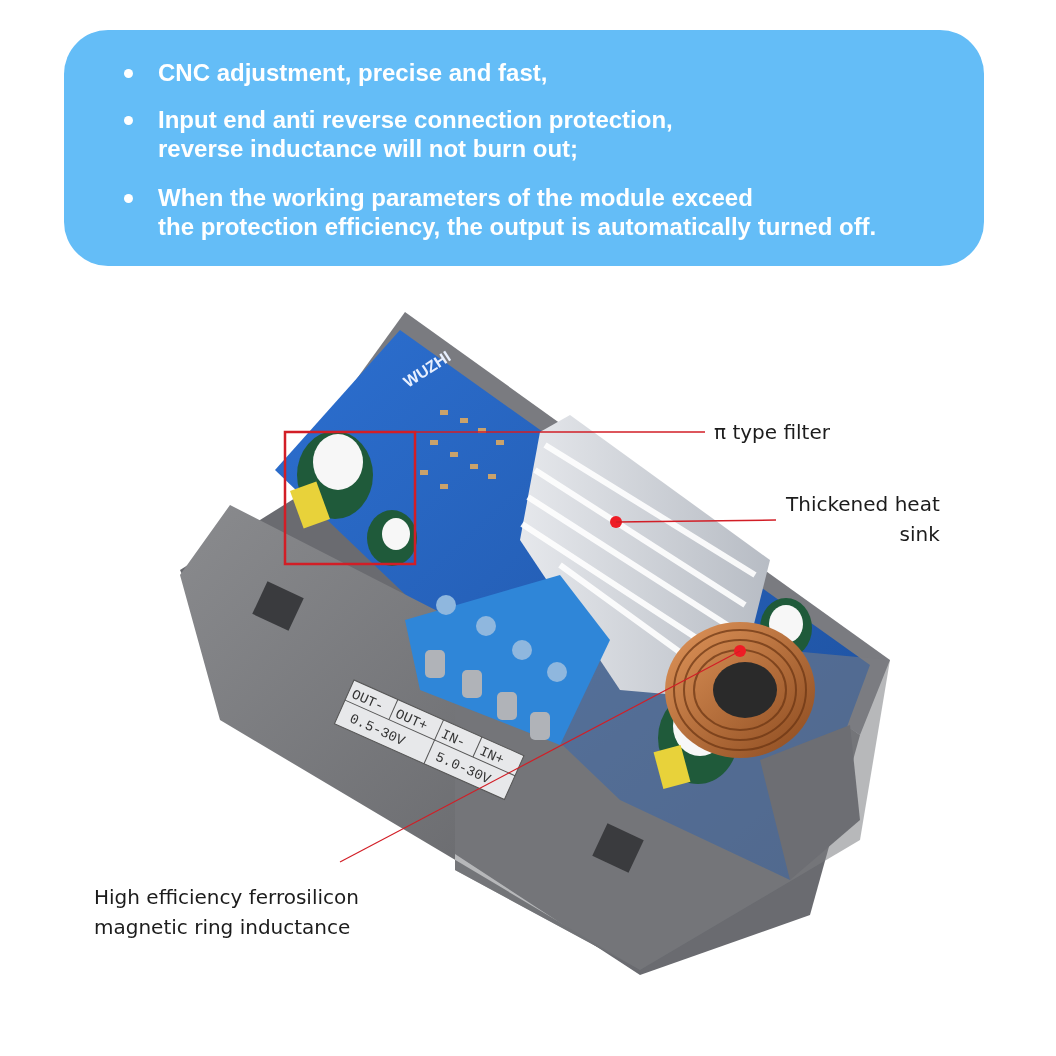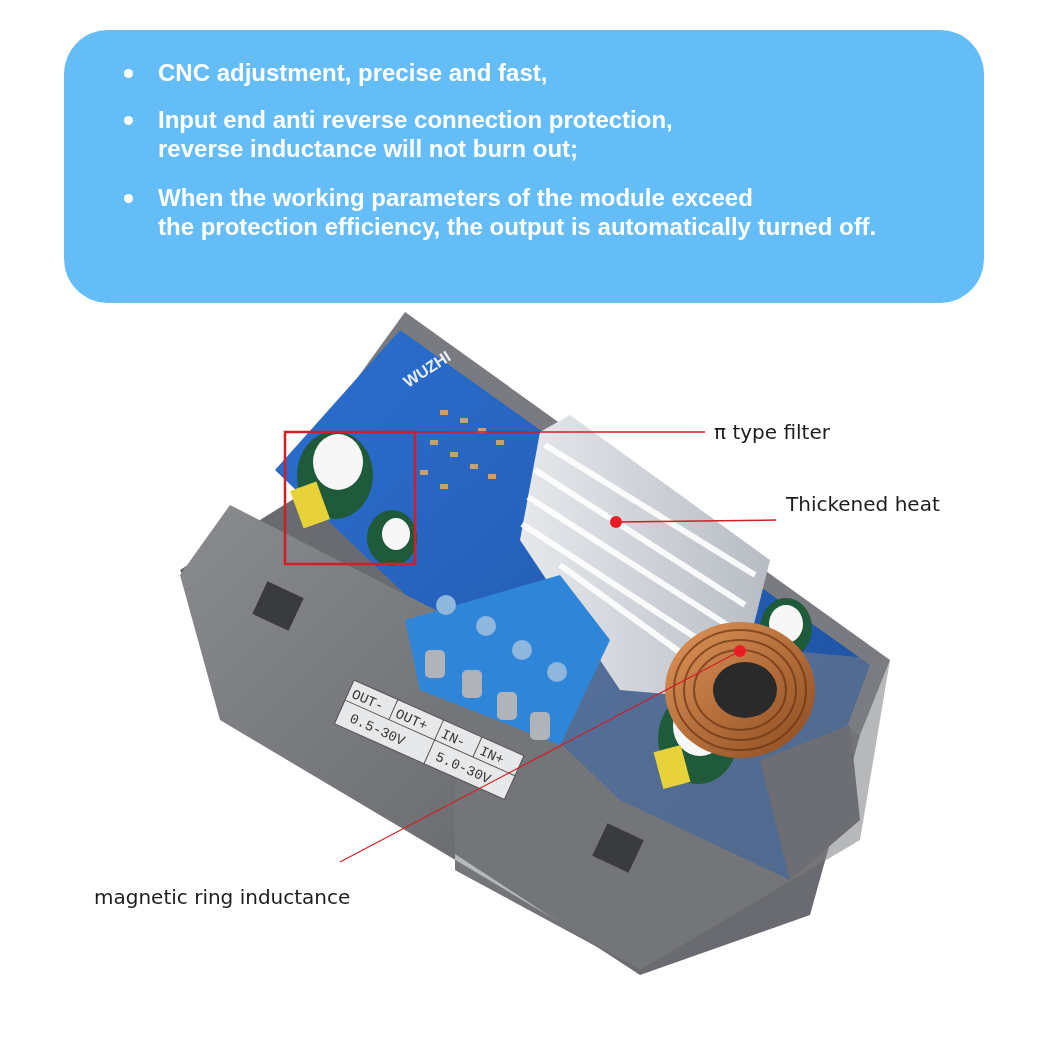--- a/index.html
+++ b/index.html
@@ -1,17 +1,17 @@
 <!DOCTYPE html>
 <html><head>
 <meta charset="utf-8">
 <style>
   html, body { margin:0; padding:0; }
   body { width:1056px; height:1056px; background:#ffffff; position:relative; overflow:hidden; font-family:"DejaVu Sans", sans-serif; }
-  .banner { position:absolute; left:64px; top:30px; width:920px; height:273px; background:#64bdf7; border-radius:44px; }
+  .banner { position:absolute; left:64px; top:30px; width:920px; height:236px; background:#64bdf7; border-radius:44px; }
   .bullet-list { list-style:none; margin:0; padding:0; position:absolute; left:0; top:0; width:100%; }
   .bullet { position:absolute; left:60px; color:#ffffff; font-family:"Liberation Sans", sans-serif; font-weight:bold; font-size:24px; line-height:29px; }
   .bullet .dot { position:absolute; left:0; top:11px; width:9px; height:9px; border-radius:50%; background:#fff; }
   .bullet .txt { position:absolute; left:34px; top:0; white-space:nowrap; }
   .b1 { top:28px; } .b2 { top:75px; } .b3 { top:153px; }
 
   .product { position:absolute; left:0; top:290px; width:1056px; height:766px; }
   .callout { position:absolute; color:#1c1c1c; font-family:"DejaVu Sans", sans-serif; font-size:20px; line-height:30px; white-space:nowrap; }
   .c-pi { left:714px; top:417px; }
   .c-heat { left:786px; top:489px;text-align:right; }
@@ -167,16 +167,18 @@
     <circle cx="616" cy="522" r="6" fill="#ee1c25"></circle>
     <line x1="616" y1="522" x2="776" y2="520" stroke="#d21e26" stroke-width="1.5"></line>
     <circle cx="740" cy="651" r="6" fill="#ee1c25"></circle>
     <line x1="740" y1="651" x2="340" y2="862" stroke="#d21e26" stroke-width="1.2"></line>
   </g>
 </svg>
 
 <div class="callout c-pi">π type filter</div>
 <div class="callout c-heat">
   <span>Thickened heat</span>
+  <span>sink</span>
 </div>
 <div class="callout c-ind">
+  <span>High efficiency ferrosilicon</span>
   <span>magnetic ring inductance</span>
 </div>
 
 </body></html>

